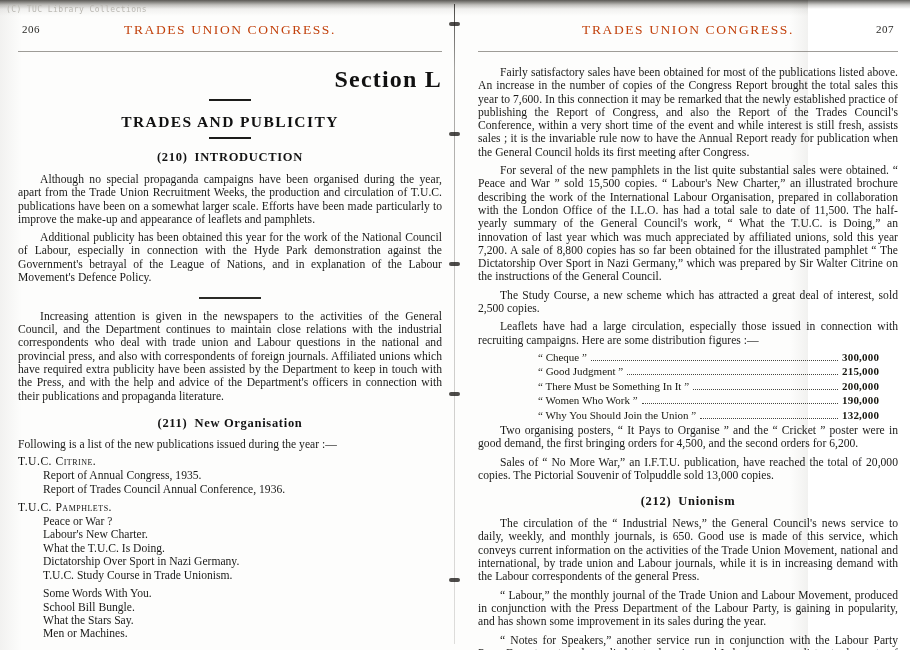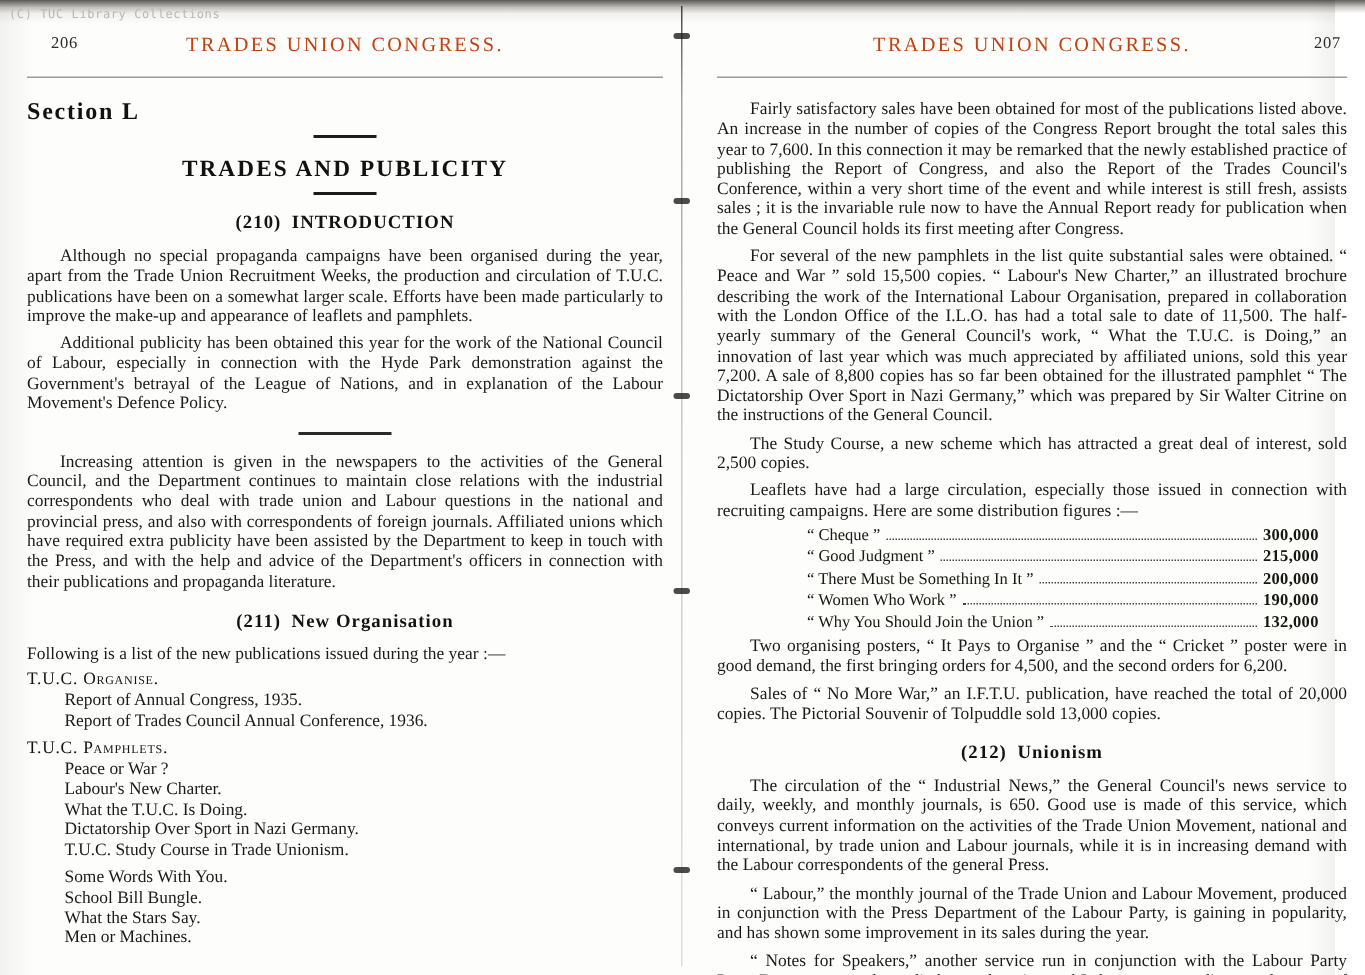--- a/index.html
+++ b/index.html
@@ -12,21 +12,21 @@
     width: 910px;
     height: 650px;
     overflow: hidden;
     font-family: "Liberation Serif", serif;
     color: #1b1b1b;
   }
 
   
   #scan {
     position: relative;
-    width: 890px;
+    width: 808px;
     height: 650px;
     background: #fdfdfc;
   }
 
   
   #paper-shade {
     position: absolute;
     inset: 0;
     background:
       linear-gradient(to bottom, rgba(120,118,112,0.22) 0px, rgba(255,255,255,0) 16px),
@@ -108,34 +108,34 @@
     font-weight: 400;
     color: #c2410c;
   }
   .running-head .rh-folio {
     position: absolute;
     top: 1px;
     font-size: 11px;
     letter-spacing: 0.5px;
     color: #2a2a27;
   }
-  #page-left  .rh-folio { left: 16px; }
+  #page-left  .rh-folio { left: 4px; }
   #page-right .rh-folio { right: 4px; }
 
   .head-rule {
     height: 1px;
     background: #7d7b76;
     margin-top: 3px;
     opacity: 0.75;
   }
 
   
   .section-title {
-    text-align: left;
-    font-size: 16px;
+    text-align: right;
+    font-size: 24px;
     font-weight: bold;
     letter-spacing: 1.2px;
     margin-top: 14px;
     color: #111;
   }
   .sub-title {
     text-align: center;
     font-size: 15.5px;
     font-weight: bold;
     letter-spacing: 1.4px;
@@ -264,21 +264,21 @@
     <p class="body">Increasing attention is given in the newspapers to the activities of the General Council, and the Department continues to maintain close relations with the industrial correspondents who deal with trade union and Labour questions in the national and provincial press, and also with correspondents of foreign journals. Affiliated unions which have required extra publicity have been assisted by the Department to keep in touch with the Press, and with the help and advice of the Department's officers in connection with their publications and propaganda literature.</p>
 
     <div class="numbered-head" style="margin-top:13px;">
       <span class="nh-num">(211)</span><span>New Organisation</span>
     </div>
 
     <p class="body noindent" style="margin-top:7px;">Following is a list of the new publications issued during the year :—</p>
 
     <div class="pub-list" id="pub-list">
         <div class="pub-group">
-          <div class="pub-heading"><span class="sc">T.U.C. Organise.</span></div>
+          <div class="pub-heading"><span class="sc">T.U.C. Citrine.</span></div>
           <div class="pub-items">
             <div class="pub-item">Report of Annual Congress, 1935.</div>
             <div class="pub-item">Report of Trades Council Annual Conference, 1936.</div>
           </div>
         </div>
         <div class="pub-group">
           <div class="pub-heading"><span class="sc">T.U.C. Pamphlets.</span></div>
           <div class="pub-items">
             <div class="pub-item">Peace or War ?</div>
             <div class="pub-item">Labour's New Charter.</div>

